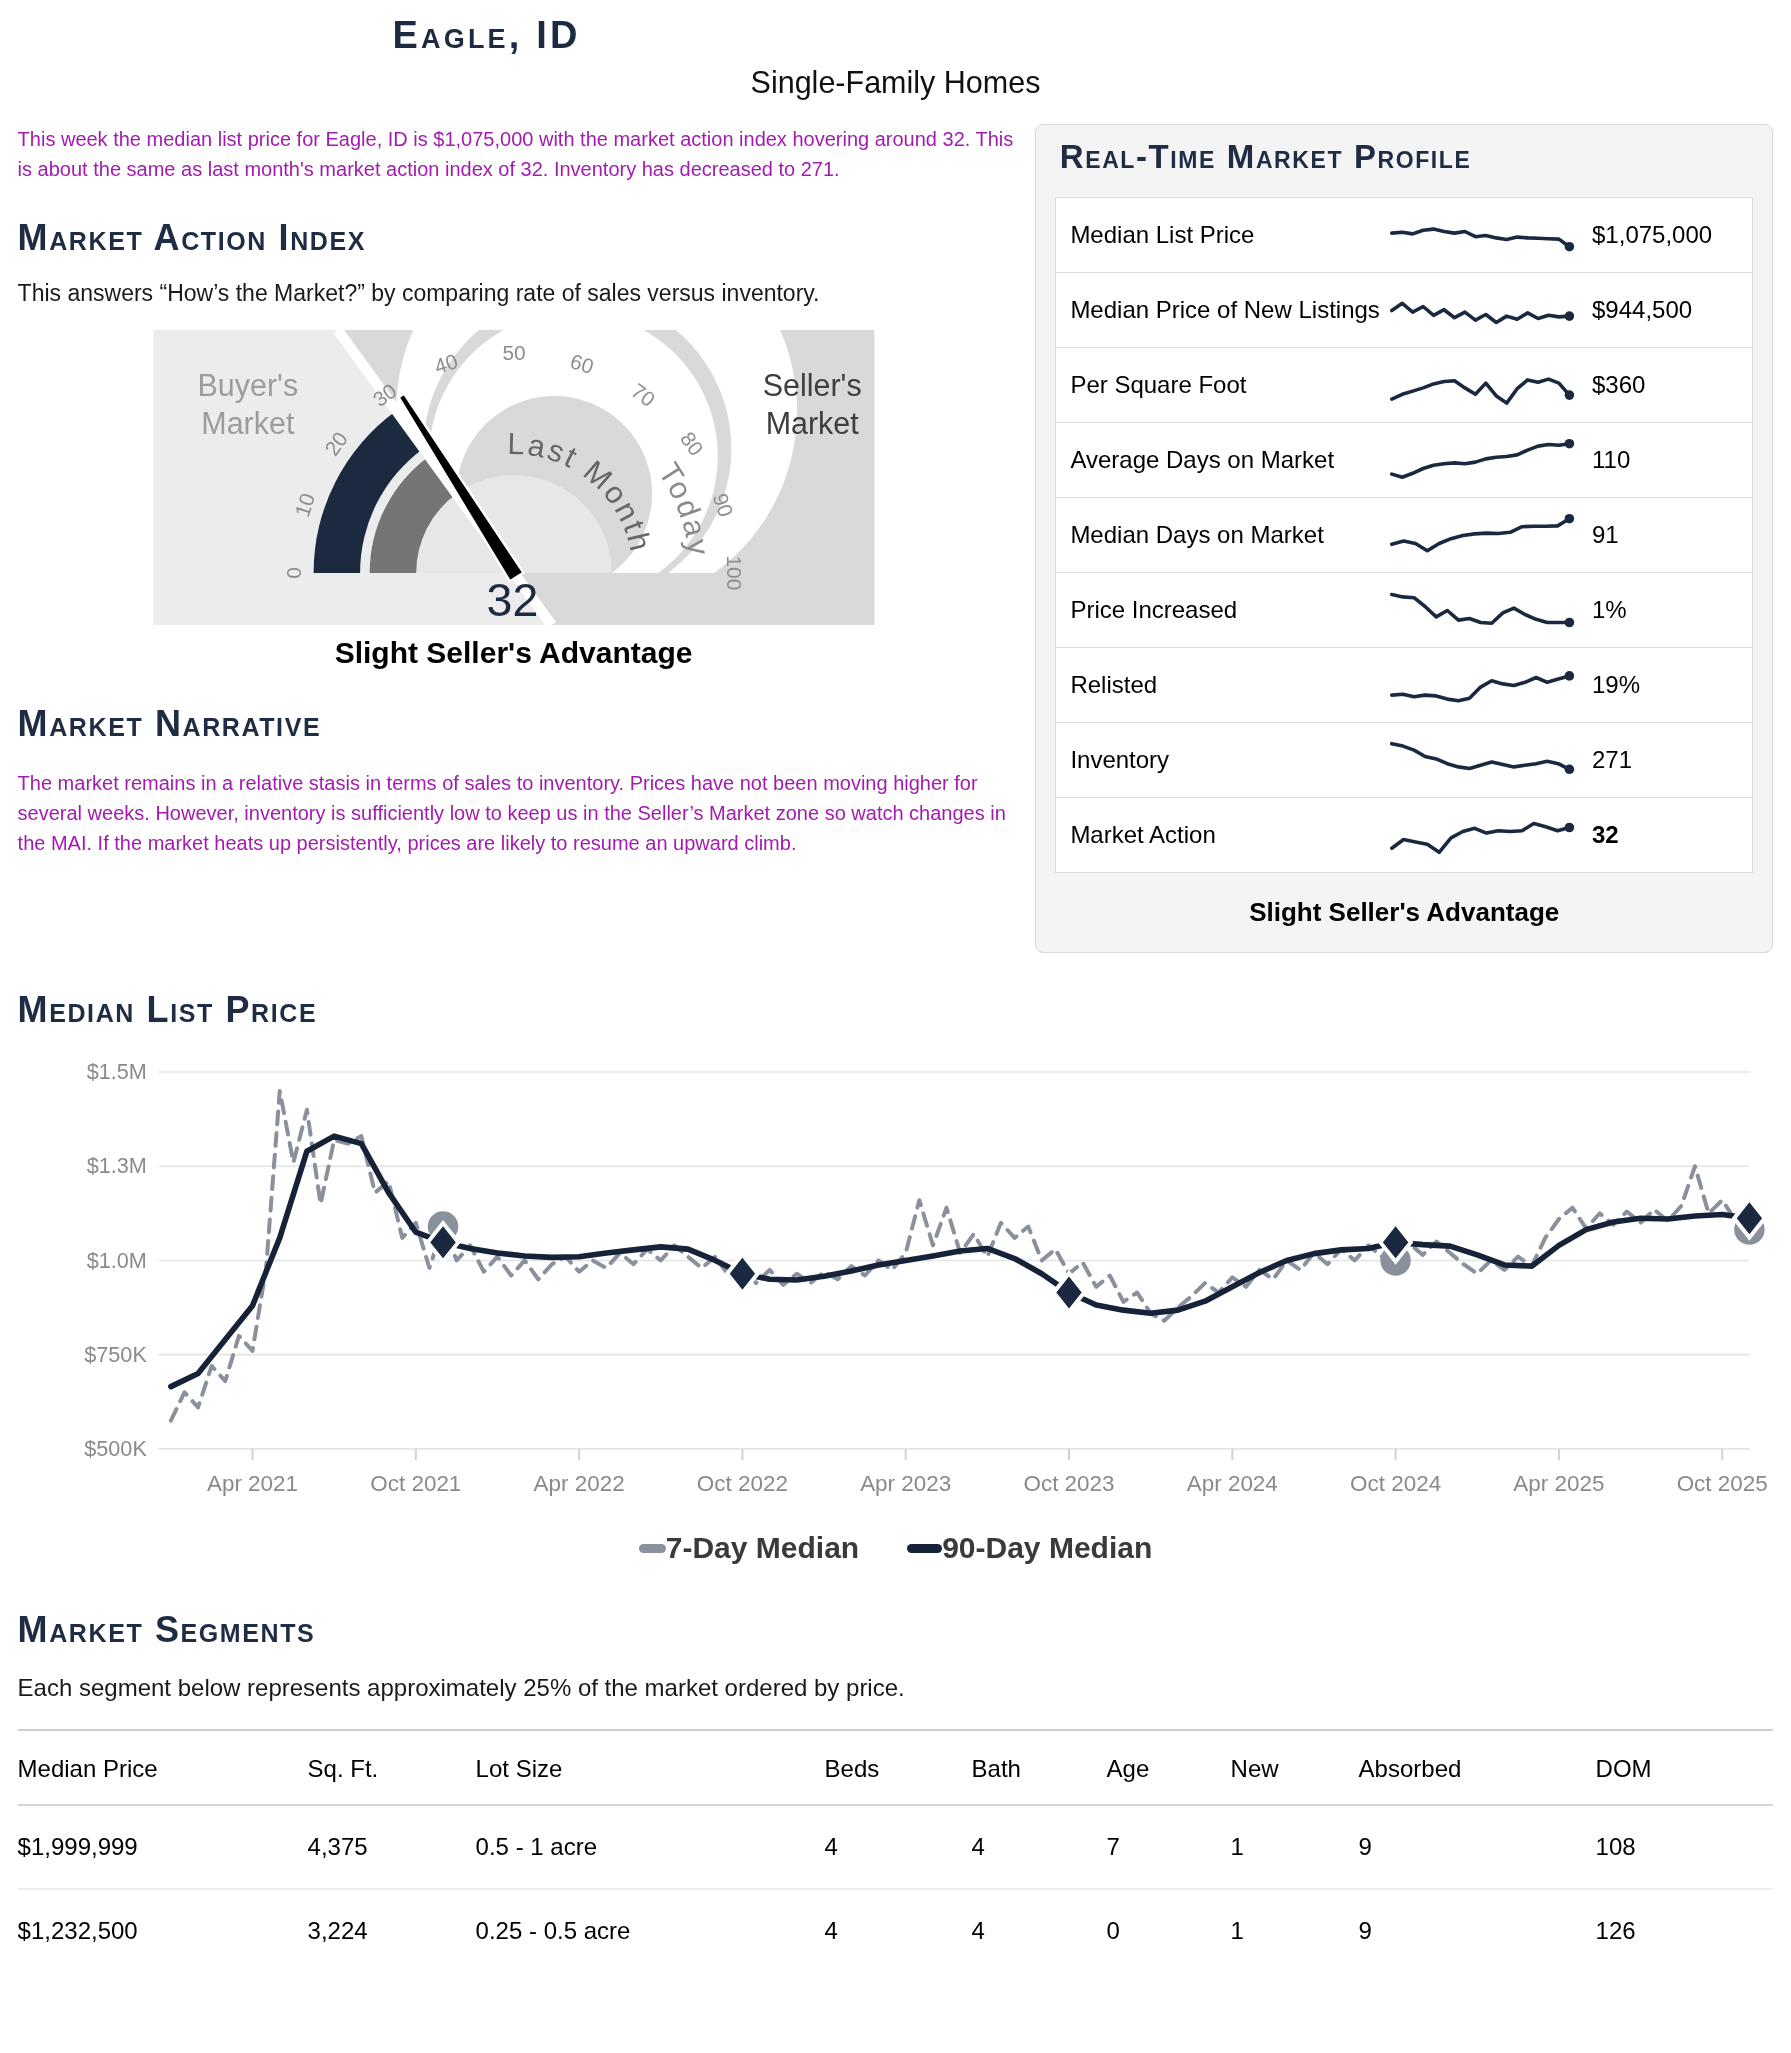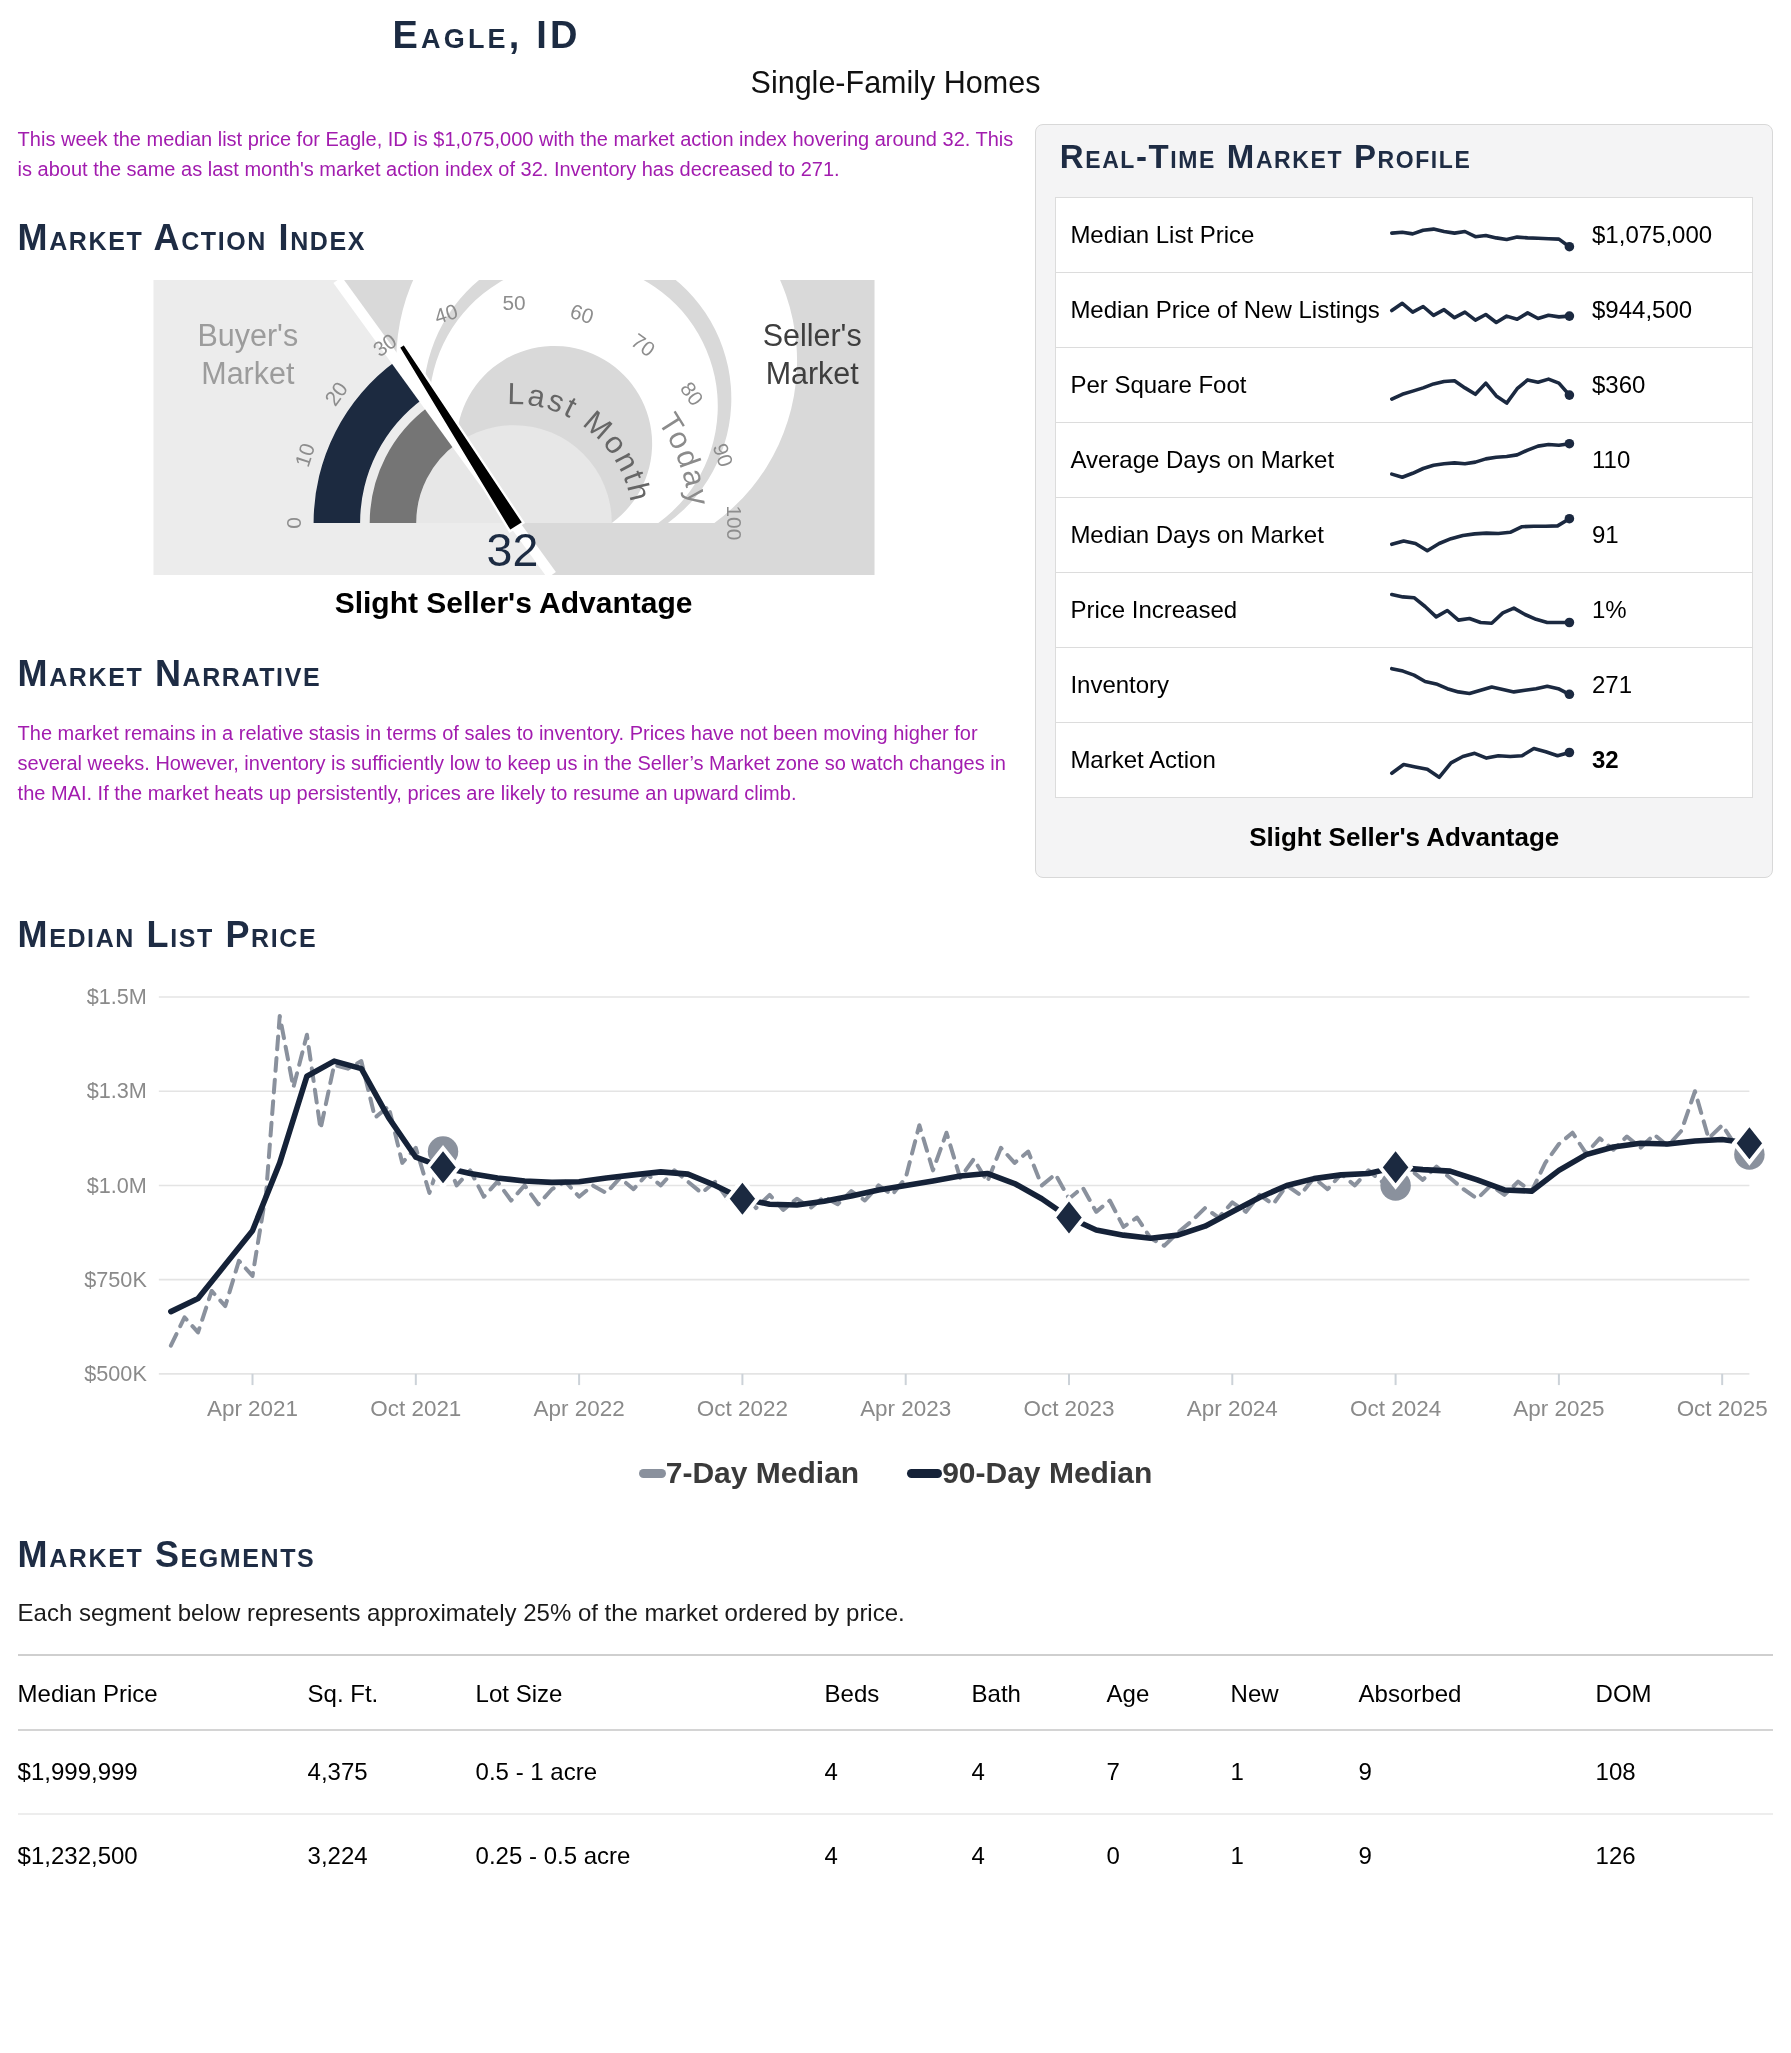--- a/index.html
+++ b/index.html
@@ -43,20 +43,21 @@
 <div class="page">
 
   <div class="hdr-title">Eagle, ID</div>
   <div class="hdr-sub">Single-Family Homes</div>
 
   <div class="columns">
     <div class="left-col">
       <p class="body-text">This week the median list price for Eagle, ID is $1,075,000 with the market action index hovering around 32. This is about the same as last month's market action index of 32. Inventory has decreased to 271.</p>
 
       <h2 class="sec">Market Action Index</h2>
+      <p class="gauge-sub">This answers “How’s the Market?” by comparing rate of sales versus inventory.</p>
 
       <div class="gauge-wrap">
         <svg id="gauge" width="722" height="295" viewBox="0 0 900 368">
             <defs>
               <clipPath id="gclip">
                 <rect x="0" y="0" width="900" height="368"></rect>
               </clipPath>
               <path id="lm-path" d="M 431.5 156.2 A 148 148 0 0 1 598.0 303.0"></path>
               <path id="td-path" d="M 627.2 174.3 A 219 219 0 0 1 669.0 303.0"></path>
             </defs>
@@ -138,20 +139,28 @@
             </svg>
             <span class="val">91</span>
           </div>
           <div class="profile-row">
             <span class="lbl">Price Increased</span>
             <svg width="192" height="53" viewBox="0 0 240 66">
               <polyline points="6.0,13.0 19.9,16.0 33.8,17.0 47.6,28.0 61.5,41.0 75.4,33.0 89.3,45.0 103.1,43.0 117.0,48.0 130.9,49.0 144.8,36.0 158.6,30.0 172.5,38.0 186.4,44.0 200.3,48.0 214.1,48.0 228.0,48.0" fill="none" stroke="#1b2940" stroke-width="4.5" stroke-linejoin="round" stroke-linecap="round"></polyline>
               <circle cx="228.0" cy="48.0" r="6" fill="#1b2940"></circle>
             </svg>
             <span class="val">1%</span>
+          </div>
+          <div class="profile-row">
+            <span class="lbl">Relisted</span>
+            <svg width="192" height="53" viewBox="0 0 240 66">
+              <polyline points="6.0,45.0 19.9,44.0 33.8,47.0 47.6,45.0 61.5,46.0 75.4,50.0 89.3,52.0 103.1,49.0 117.0,35.0 130.9,27.0 144.8,31.0 158.6,33.0 172.5,29.0 186.4,23.0 200.3,29.0 214.1,25.0 228.0,21.0" fill="none" stroke="#1b2940" stroke-width="4.5" stroke-linejoin="round" stroke-linecap="round"></polyline>
+              <circle cx="228.0" cy="21.0" r="6" fill="#1b2940"></circle>
+            </svg>
+            <span class="val">19%</span>
           </div>
           <div class="profile-row">
             <span class="lbl">Inventory</span>
             <svg width="192" height="53" viewBox="0 0 240 66">
               <polyline points="6.0,12.0 19.9,15.0 33.8,20.0 47.6,28.0 61.5,31.0 75.4,37.0 89.3,41.0 103.1,43.0 117.0,39.0 130.9,35.0 144.8,38.0 158.6,41.0 172.5,39.0 186.4,37.0 200.3,34.0 214.1,37.0 228.0,44.0" fill="none" stroke="#1b2940" stroke-width="4.5" stroke-linejoin="round" stroke-linecap="round"></polyline>
               <circle cx="228.0" cy="44.0" r="6" fill="#1b2940"></circle>
             </svg>
             <span class="val">271</span>
           </div>
           <div class="profile-row">

